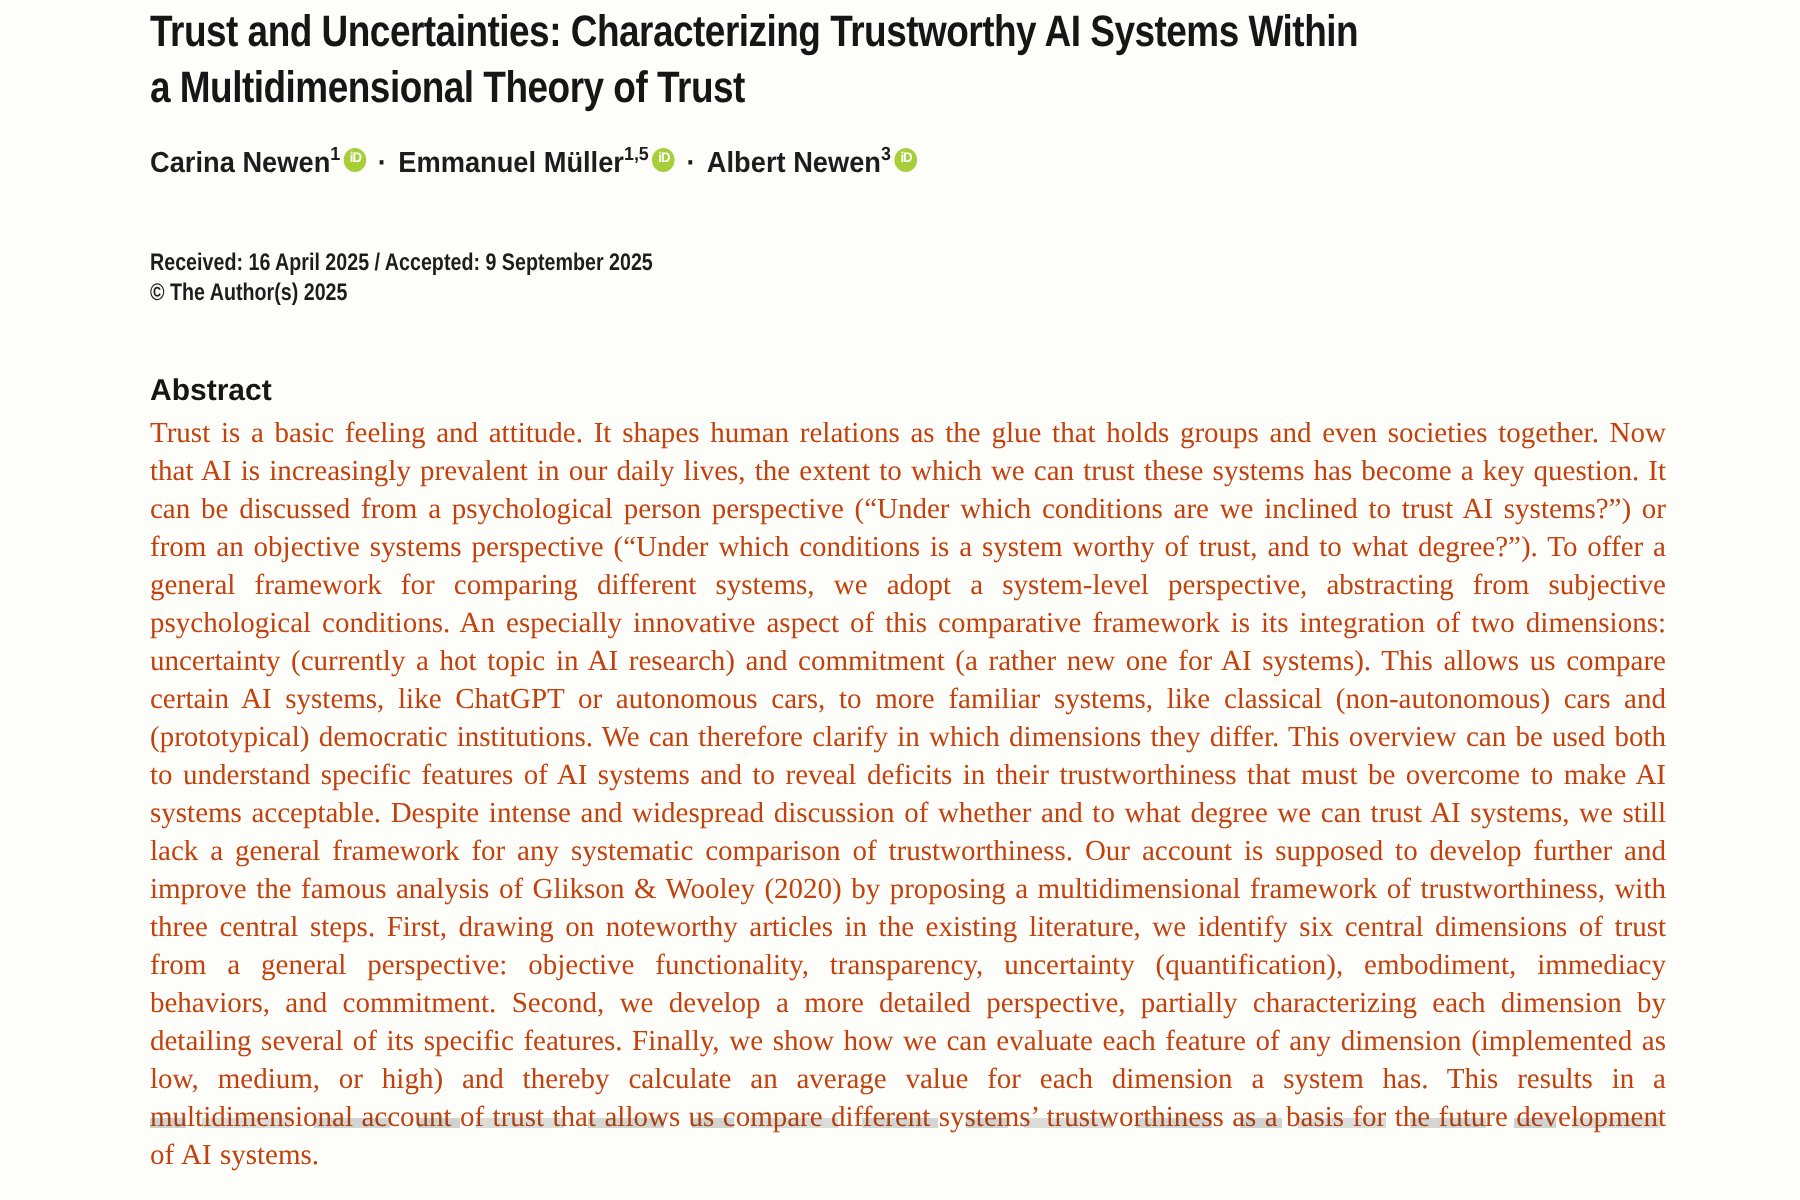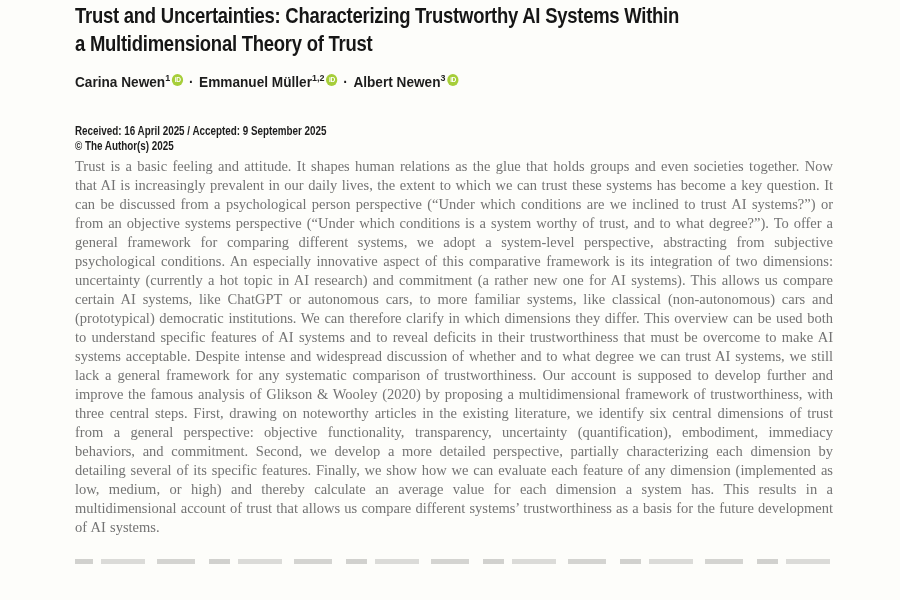--- a/index.html
+++ b/index.html
@@ -81,21 +81,21 @@
     line-height: 18px;
     font-weight: 700;
     color: #161616;
   }
   .abstract-text {
     margin-top: 3px;
     font-family: "Liberation Serif", serif;
     font-size: 14.5px;
     line-height: 19px;
     text-align: justify;
-    color: #737373;
+    color: #c2410c;
     word-spacing: 0.04em;
     hyphens: auto;
     -webkit-hyphens: auto;
   }
   .clipped-text-remnant {
     position: absolute;
     left: 75px;
     right: 67px;
     bottom: 0;
     height: 5px;
@@ -112,26 +112,27 @@
   }
 </style>
 </head>
 <body>
 
 <div class="page">
 
   <h1 class="paper-title"><span>Trust and Uncertainties: Characterizing Trustworthy AI Systems Within</span><br><span>a Multidimensional Theory of Trust</span></h1>
 
   <div class="authors">
-    <span><span>Carina Newen</span><sup>1</sup><span class="orcid">iD</span></span><span class="author-sep">·</span><span><span>Emmanuel Müller</span><sup>1,2</sup><span class="orcid">iD</span></span><span class="author-sep">·</span><span><span>Albert Newen</span><sup>3</sup><span class="orcid">iD</span></span>
+    <span><span>Carina Newen</span><sup>1</sup><span class="orcid">iD</span></span><span class="author-sep">·</span><span><span>Emmanuel Müller</span><sup>1,5</sup><span class="orcid">iD</span></span><span class="author-sep">·</span><span><span>Albert Newen</span><sup>3</sup><span class="orcid">iD</span></span>
   </div>
 
   <div class="meta">
     <div>Received: 16 April 2025 / Accepted: 9 September 2025</div>
     <div>© The Author(s) 2025</div>
   </div>
 
+  <h2 class="abstract-heading">Abstract</h2>
 
   <p class="abstract-text">Trust is a basic feeling and attitude. It shapes human relations as the glue that holds groups and even societies together. Now that AI is increasingly prevalent in our daily lives, the extent to which we can trust these systems has become a key question. It can be discussed from a psychological person perspective (“Under which conditions are we inclined to trust AI systems?”) or from an objective systems perspective (“Under which conditions is a system worthy of trust, and to what degree?”). To offer a general framework for comparing different systems, we adopt a system-level perspective, abstracting from subjective psychological conditions. An especially innovative aspect of this comparative framework is its integration of two dimensions: uncertainty (currently a hot topic in AI research) and commitment (a rather new one for AI systems). This allows us compare certain AI systems, like ChatGPT or autonomous cars, to more familiar systems, like classical (non-autonomous) cars and (prototypical) democratic institutions. We can therefore clarify in which dimensions they differ. This overview can be used both to understand specific features of AI systems and to reveal deficits in their trustworthiness that must be overcome to make AI systems acceptable. Despite intense and widespread discussion of whether and to what degree we can trust AI systems, we still lack a general framework for any systematic comparison of trustworthiness. Our account is supposed to develop further and improve the famous analysis of Glikson &amp; Wooley (2020) by proposing a multidimensional framework of trustworthiness, with three central steps. First, drawing on noteworthy articles in the existing literature, we identify six central dimensions of trust from a general perspective: objective functionality, transparency, uncertainty (quantification), embodiment, immediacy behaviors, and commitment. Second, we develop a more detailed perspective, partially characterizing each dimension by detailing several of its specific features. Finally, we show how we can evaluate each feature of any dimension (implemented as low, medium, or high) and thereby calculate an average value for each dimension a system has. This results in a multidimensional account of trust that allows us compare different systems’ trustworthiness as a basis for the future development of AI systems.</p>
 
   <div class="clipped-text-remnant"></div>
 
 </div>
 
 </body></html>

